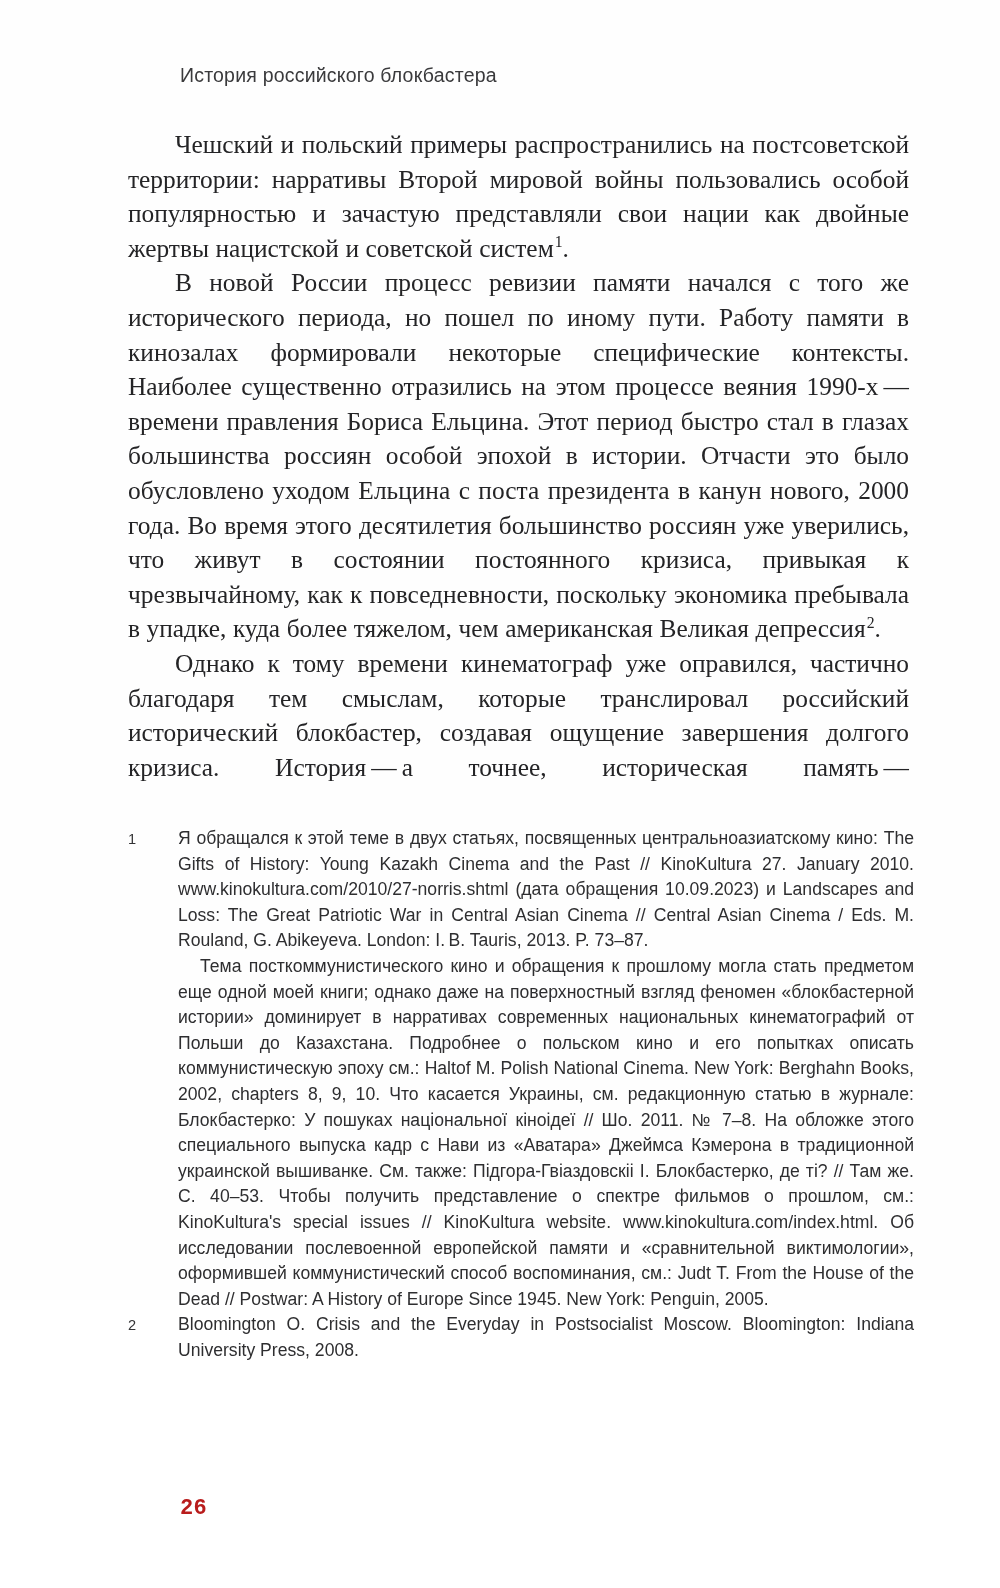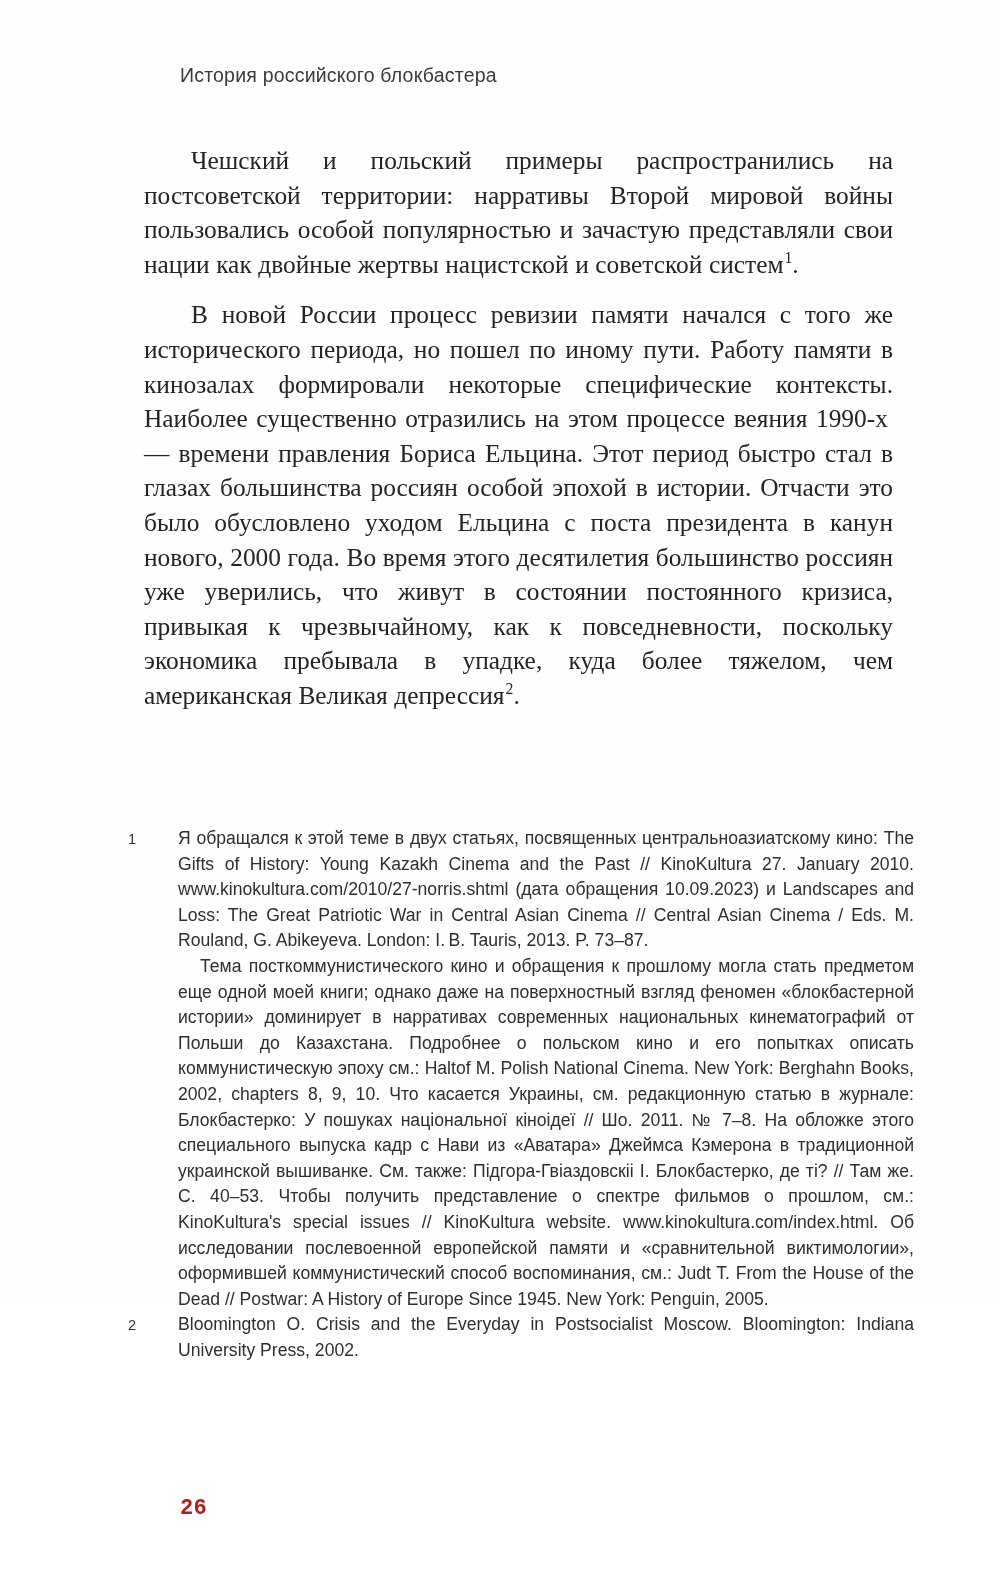--- a/index.html
+++ b/index.html
@@ -45,21 +45,21 @@
     width: 781px;
   }
 
   .body-par {
     font-family: "Liberation Serif", "DejaVu Serif", serif;
     font-size: 25.4px;
     line-height: 34.6px;
     text-align: justify;
     text-align-last: left;
     text-indent: 47px;
-    margin: 16px;
+    margin: 0;
     color: #242426;
     word-spacing: 0.2px;
     font-feature-settings: "onum" 1;
   }
   .body-par.last-hang {
     text-align-last: justify;
   }
 
   sup.fn-ref {
     font-size: 0.62em;
@@ -128,38 +128,41 @@
 
   <div class="running-header">История российского блокбастера</div>
 
   <div class="body-block">
     <p class="body-par">
       <span>Чешский и польский примеры распространились на постсоветской территории: нарративы Второй мировой войны пользовались особой популярностью и зачастую представляли свои нации как двойные жертвы нацистской и советской систем</span><sup class="fn-ref">1</sup><span>.</span>
     </p>
     <p class="body-par">
       <span>В новой России процесс ревизии памяти начался с того же исторического периода, но пошел по иному пути. Работу памяти в кинозалах формировали некоторые специфические контексты. Наиболее существенно отразились на этом процессе веяния 1990-х — времени правления Бориса Ельцина. Этот период быстро стал в глазах большинства россиян особой эпохой в истории. Отчасти это было обусловлено уходом Ельцина с поста президента в канун нового, 2000 года. Во время этого десятилетия большинство россиян уже уверились, что живут в состоянии постоянного кризиса, привыкая к чрезвычайному, как к повседневности, поскольку экономика пребывала в упадке, куда более тяжелом, чем американская Великая депрессия</span><sup class="fn-ref">2</sup><span>.</span>
     </p>
+    <p class="body-par last-hang">
+      <span>Однако к тому времени кинематограф уже оправился, частично благодаря тем смыслам, которые транслировал российский исторический блокбастер, создавая ощущение завершения долгого кризиса. История — а точнее, историческая память —</span>
+    </p>
   </div>
 
   <div class="footnotes">
 
     <div class="footnote">
       <span class="fn-marker">1</span>
       <span class="fn-para first">
         <span>Я обращался к этой теме в двух статьях, посвященных центральноазиатскому кино: The Gifts of History: Young Kazakh Cinema and the Past // KinoKultura 27. January 2010. www.kinokultura.com/2010/27-norris.shtml (дата обращения 10.09.2023) и Landscapes and Loss: The Great Patriotic War in Central Asian Cinema // Central Asian Cinema / Eds. M. Rouland, G. Abikeyeva. London: I. B. Tauris, 2013. P. 73–87.</span>
       </span>
       <span class="fn-para">
         <span>Тема посткоммунистического кино и обращения к прошлому могла стать предметом еще одной моей книги; однако даже на поверхностный взгляд феномен «блокбастерной истории» доминирует в нарративах современных национальных кинематографий от Польши до Казахстана. Подробнее о польском кино и его попытках описать коммунистическую эпоху см.: </span><span class="fn-ital">Haltof M.</span><span> Polish National Cinema. New York: Berghahn Books, 2002, chapters 8, 9, 10. Что касается Украины, см. редакционную статью в журнале: Блокбастерко: У пошуках національної кіноідеї // Шо. 2011. № 7–8. На обложке этого специального выпуска кадр с Нави из «Аватара» Джеймса Кэмерона в традиционной украинской вышиванке. См. также: Підгора-Гвіаздовскіі І. Блокбастерко, де ті? // Там же. С. 40–53. Чтобы получить представление о спектре фильмов о прошлом, см.: KinoKultura's special issues // KinoKultura website. www.kinokultura.com/index.html. Об исследовании послевоенной европейской памяти и «сравнительной виктимологии», оформившей коммунистический способ воспоминания, см.: </span><span class="fn-ital">Judt T.</span><span> From the House of the Dead // Postwar: A History of Europe Since 1945. New York: Penguin, 2005.</span>
       </span>
     </div>
 
     <div class="footnote">
       <span class="fn-marker">2</span>
       <span class="fn-para first">
-        <span class="fn-ital">Bloomington O.</span><span> Crisis and the Everyday in Postsocialist Moscow. Bloomington: Indiana University Press, 2002.</span>
+        <span class="fn-ital">Bloomington O.</span><span> Crisis and the Everyday in Postsocialist Moscow. Bloomington: Indiana University Press, 2008.</span>
       </span>
     </div>
 
   </div>
 
   <div class="page-number">26</div>
 
 </div>
 
 </body></html>

